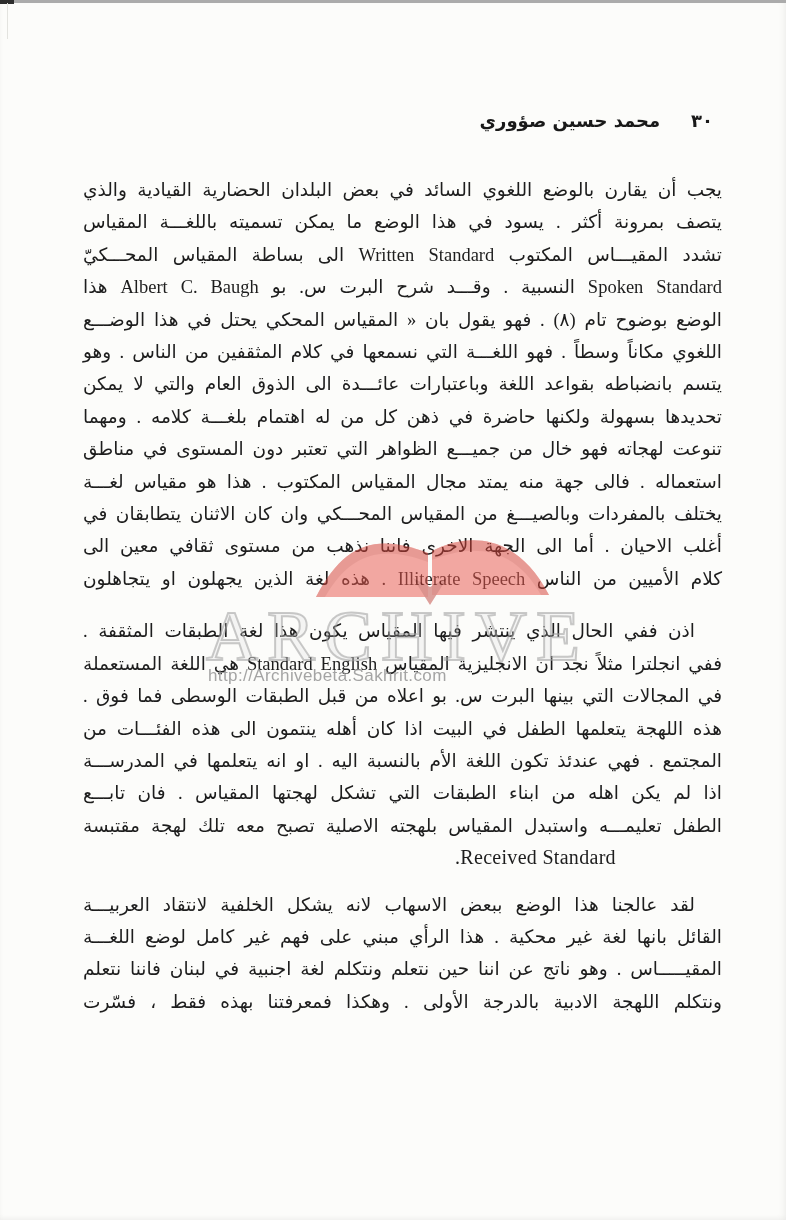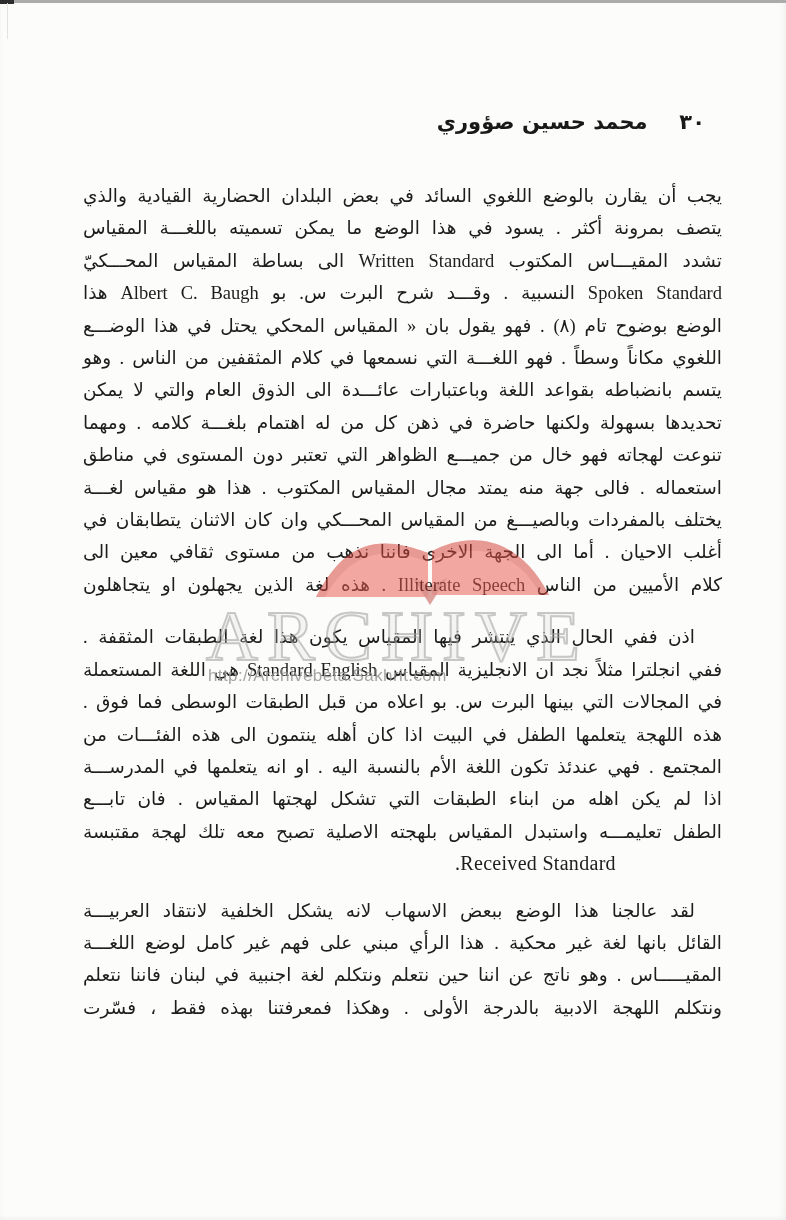--- a/index.html
+++ b/index.html
@@ -9,31 +9,31 @@
     font-family:"Liberation Serif","DejaVu Sans",serif;
     overflow:hidden;
   }
   .sheet{position:relative;width:786px;height:1220px;background:#fcfcfa;overflow:hidden;
          box-shadow:inset -3px 0 6px rgba(0,0,0,0.04), inset 0 -2px 5px rgba(0,0,0,0.03);}
   .top-edge{position:absolute;top:0;left:0;width:786px;height:3px;background:#ababab;}
   .top-edge-dark{position:absolute;top:0;left:0;width:14px;height:4px;background:#2d2d2d;}
   .left-scan-line{position:absolute;top:3px;left:7px;width:1px;height:36px;background:#e3e3df;}
 
   .page-header{
-    position:absolute;top:110px;right:81px;
+    position:absolute;top:110px;right:73px;
     direction:rtl;text-align:right;
     font-family:"DejaVu Sans","Liberation Sans",sans-serif;
-    font-weight:bold;font-size:21px;color:#191919;
+    font-weight:bold;font-size:18px;color:#191919;
     letter-spacing:0.5px;white-space:nowrap;
   }
   .page-header .page-num{display:inline-block;}
   .page-header .author{display:inline-block;margin-right:24px;}
 
   .content{
-    position:absolute;top:180px;left:83px;width:639px;
+    position:absolute;top:174px;left:83px;width:639px;
     direction:rtl;color:#1d1d1d;
     font-size:18.5px;line-height:32.4px;
     font-family:"Liberation Serif","DejaVu Sans",serif;
   }
   .para{margin:0;}
   .para .ln{text-align:justify;text-align-last:justify;min-height:32.4px;}
   .para.indent .ln:first-child{text-indent:27px;}
   .ln.flush-left{text-align:left;text-align-last:left;}
   .ln.received{
     text-align:left;text-align-last:left;

